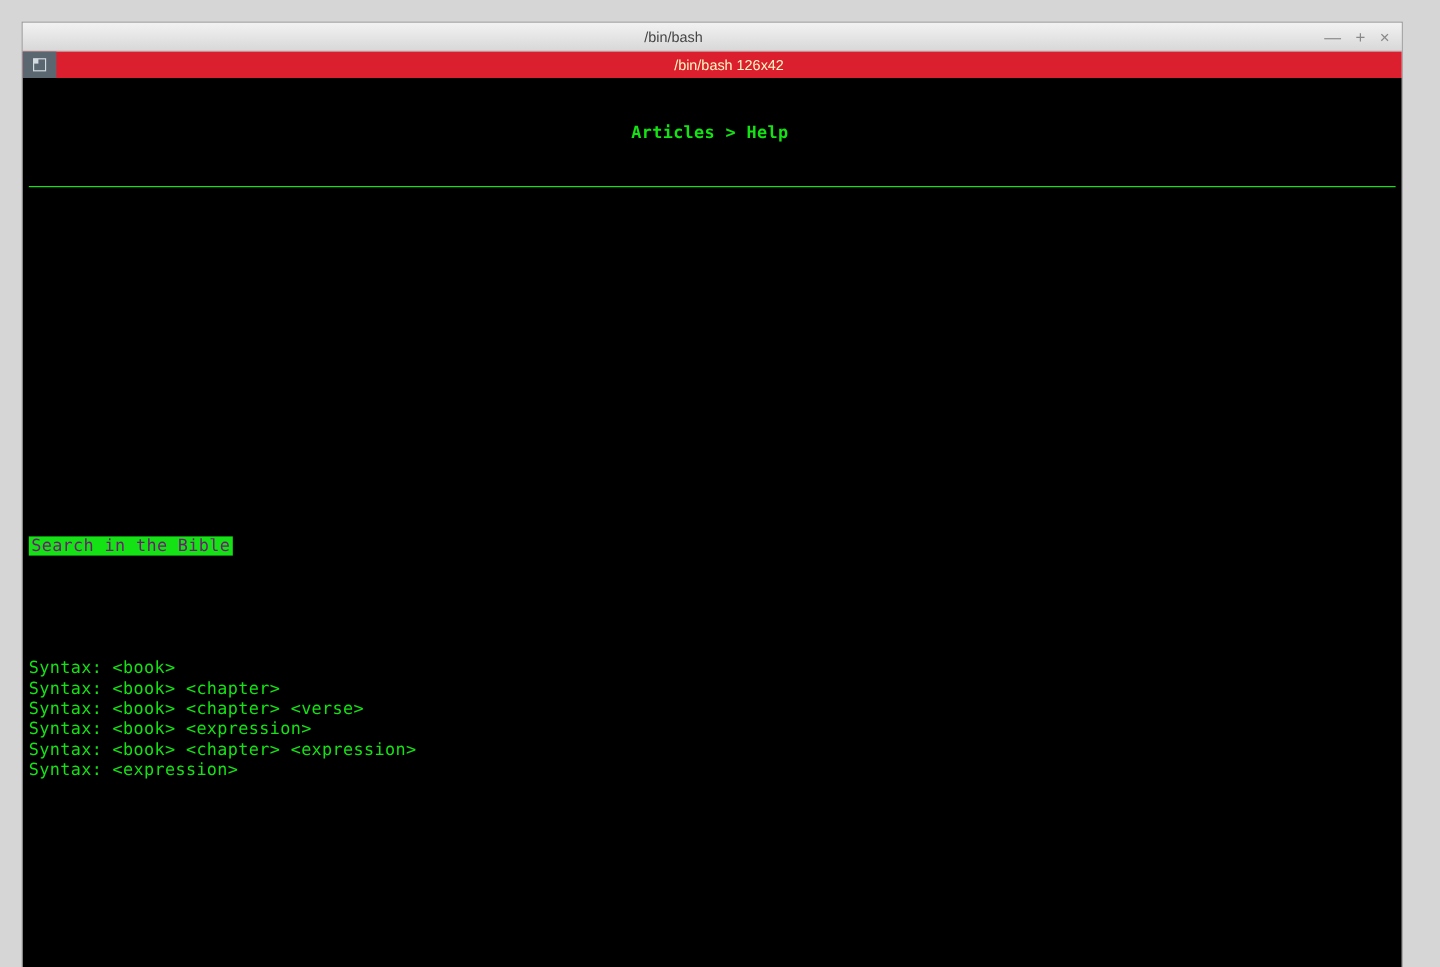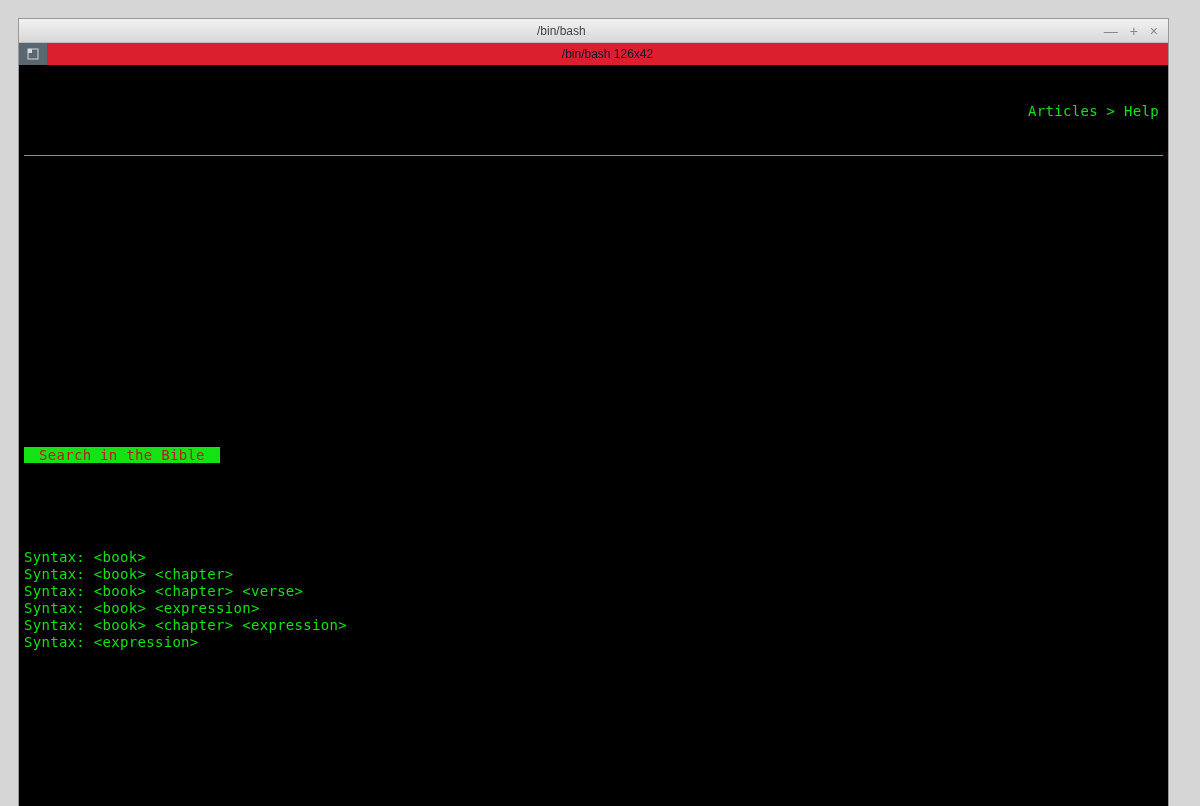--- a/index.html
+++ b/index.html
@@ -41,21 +41,21 @@
     font-size: 14px;
   }
   .winctrl span { cursor: default; }
   .tabbar {
     height: 22px;
     background: #dc1f2e;
     display: flex;
     align-items: stretch;
     font-family: sans-serif;
     font-size: 12px;
-    color: #0f172a;
+    color: #fef9c3;
   }
   .tabbar .icon {
     width: 28px;
     background: #5a6770;
     display: flex;
     align-items: center;
     justify-content: center;
     color: #d3dae0;
     font-size: 10px;
   }
@@ -71,33 +71,34 @@
     background: #000;
     color: #14e214;
     padding: 4px 5px 6px 5px;
     line-height: 17px;
     letter-spacing: 0.3px;
     white-space: pre;
     overflow: hidden;
     position: relative;
   }
   .terminal .topright {
-    text-align: right;
+    text-align: center;
     padding-right: 4px;
+    font-weight: bold;
   }
   .terminal .hr {
     border-top: 1px solid #14e214;
     margin-top: 1px;
     margin-bottom: 2px;
   }
   .terminal .titleblk {
     background: #14e214;
-    color: #b91c1c;
+    color: #701a75;
     display: inline;
-    padding: 0 15px;
+    padding: 0 2px;
   }
   .terminal .line { white-space: pre-wrap; }
   .statusbar {
     height: 14px;
     background: #e8e8e8;
     border-top: 1px solid #ccc;
     font-family: sans-serif;
     font-size: 10px;
     color: #888;
     display: flex;

